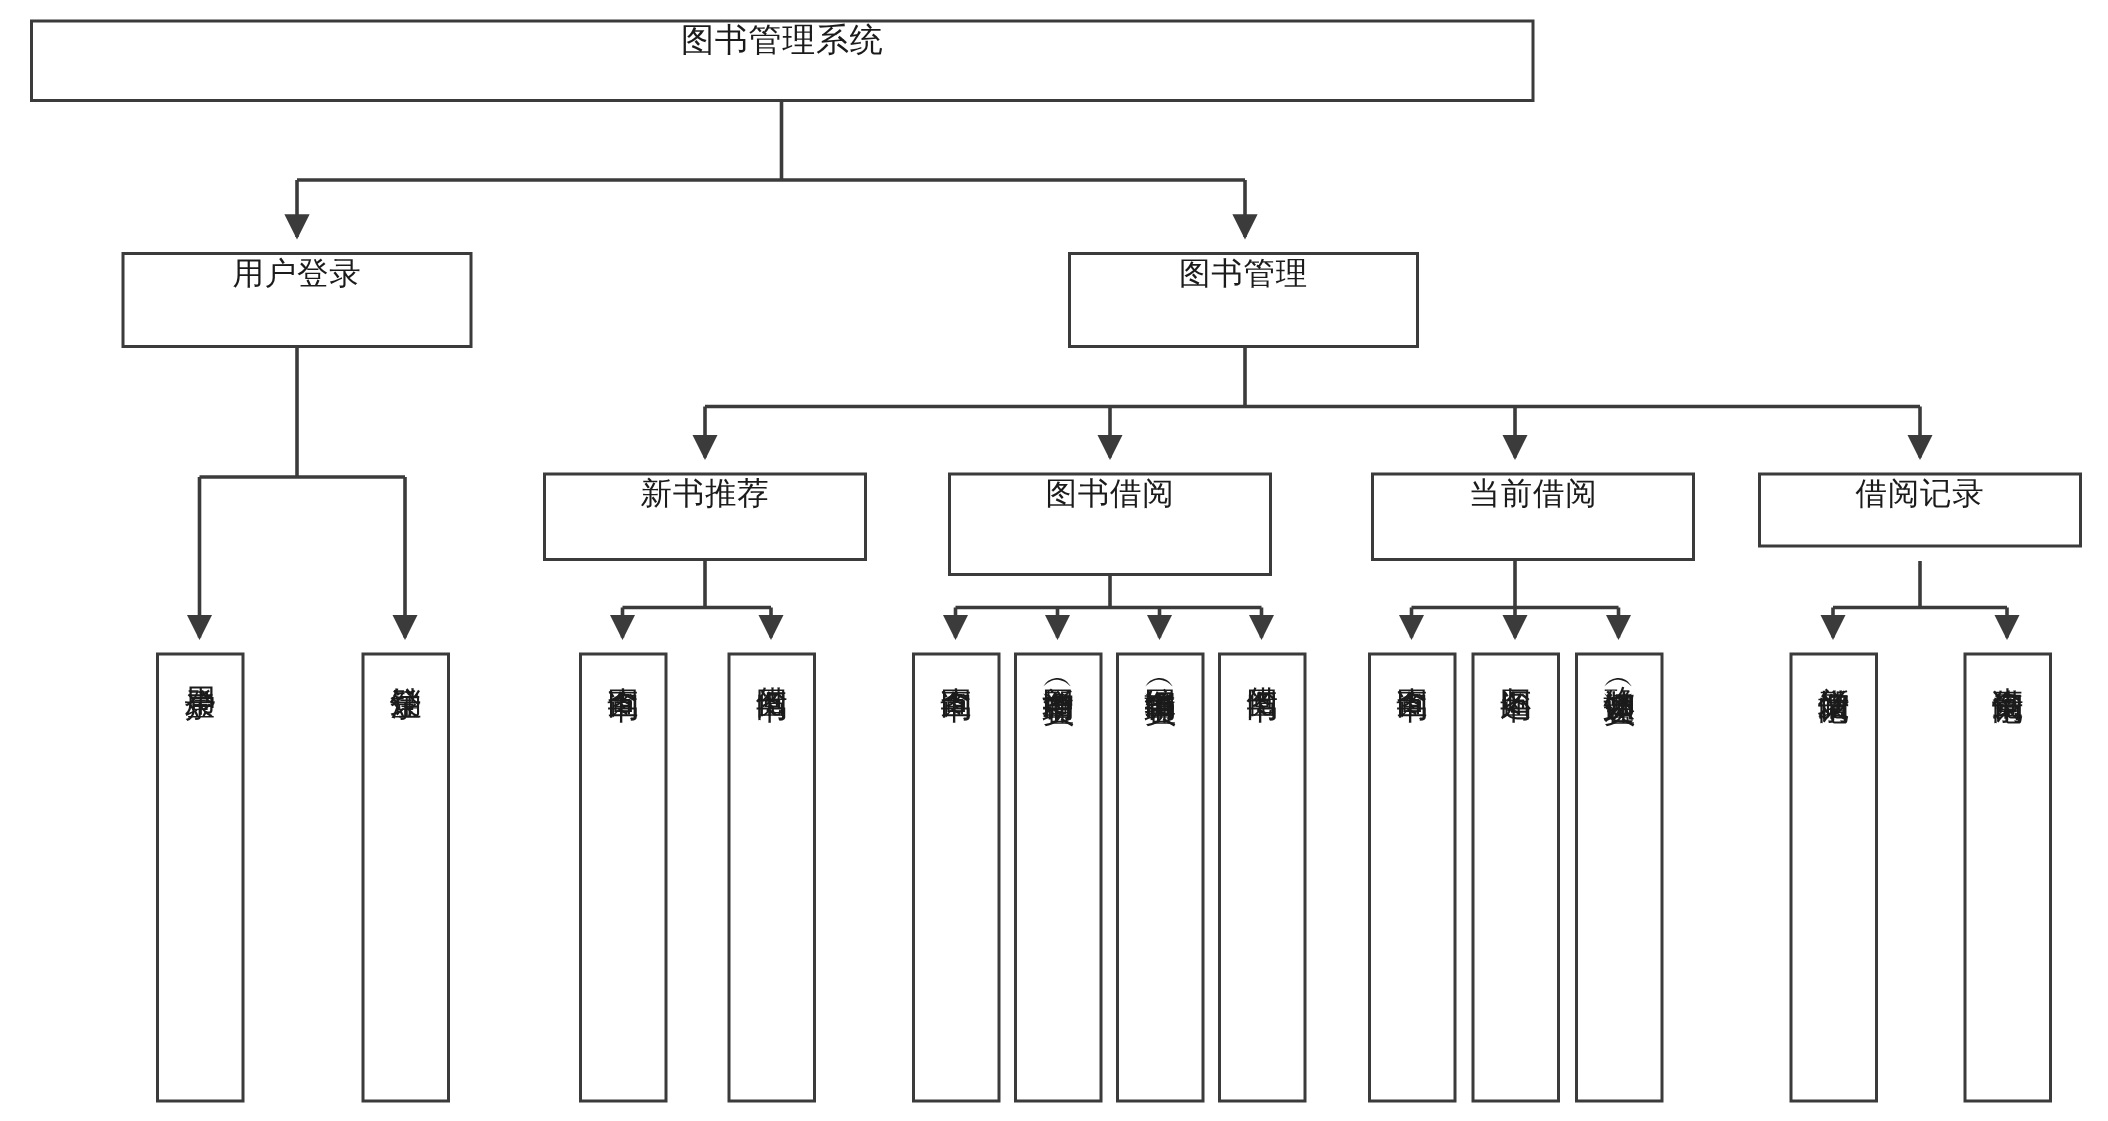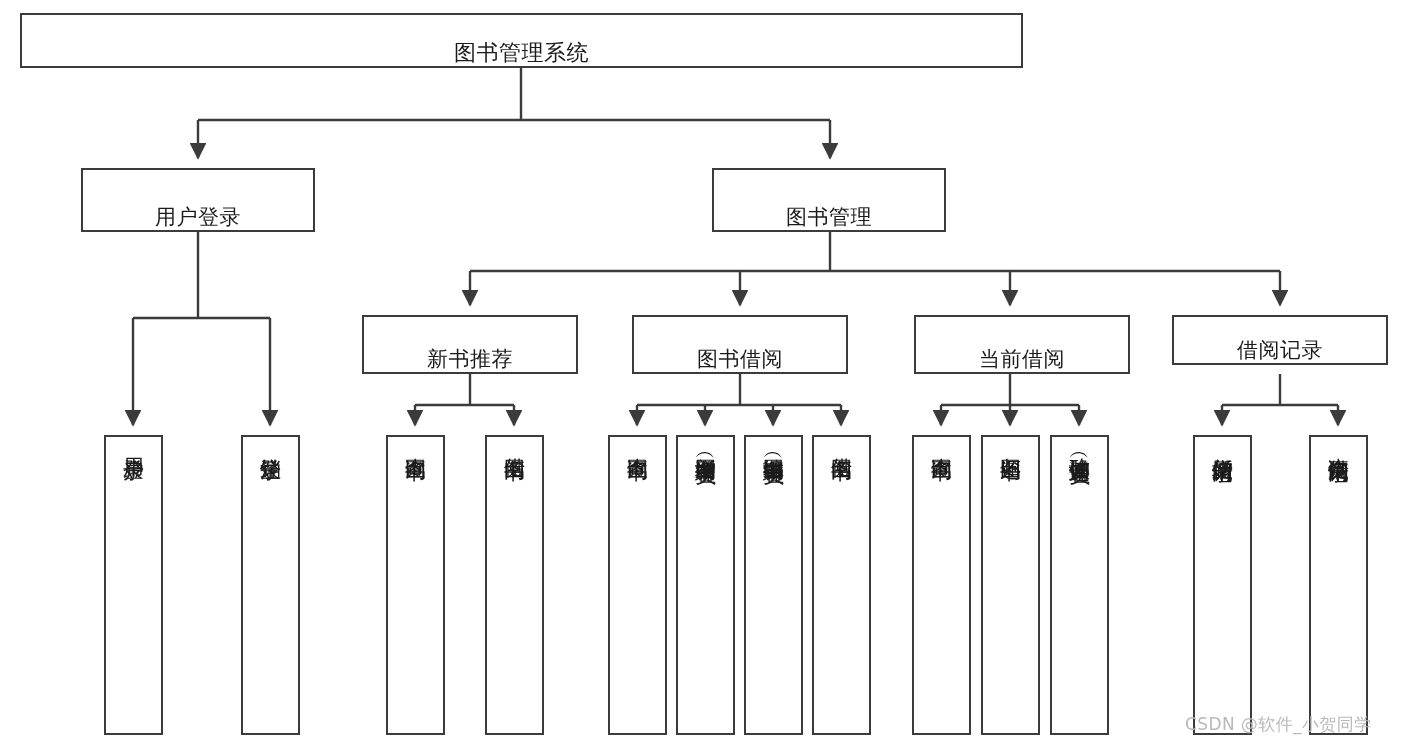--- a/index.html
+++ b/index.html
@@ -23,21 +23,21 @@
     top: 0;
     width: 1405px;
     height: 747px;
   }
   .node {
     position: absolute;
     box-sizing: border-box;
     border: 2px solid #3b3b3b;
     background: #ffffff;
     display: flex;
-    align-items: flex-end;
+    align-items: flex-start;
     justify-content: center;
     color: #1b1b1b;
   }
   .node-label {
     display: block;
     text-align: center;
     line-height: 1.18;
     color: #1b1b1b;
   }
   .node.horizontal .node-label {
@@ -133,21 +133,21 @@
   </div>
 
   <div class="node horizontal" style="left:362px; top:315px; width:216px; height:59px;">
     <span class="node-label">新书推荐</span>
   </div>
 
   <div class="node horizontal" style="left:712px; top:168px; width:234px; height:64px;">
     <span class="node-label">图书管理</span>
   </div>
 
-  <div class="node horizontal" style="left:632px; top:315px; width:216px; height:59px;">
+  <div class="node horizontal" style="left:632px; top:315px; width:216px; height:69px;">
     <span class="node-label">图书借阅</span>
   </div>
 
   <div class="node horizontal" style="left:902px; top:315px; width:216px; height:59px;margin-left:12px;">
     <span class="node-label">当前借阅</span>
   </div>
 
   <div class="node horizontal" style="left:1172px; top:315px; width:216px; height:50px;">
     <span class="node-label">借阅记录</span>
   </div>
@@ -197,15 +197,14 @@
   </div>
 
   <div class="node vertical" style="left:1193px; top:435px; width:59px; height:300px;">
     <span class="node-label">新增借阅记录</span>
   </div>
 
   <div class="node vertical" style="left:1309px; top:435px; width:59px; height:300px;">
     <span class="node-label">查询借阅记录</span>
   </div>
 
-  <div class="watermark">CSDN @软件_小贺同学</div>
 
 </div>
 
 </body></html>

